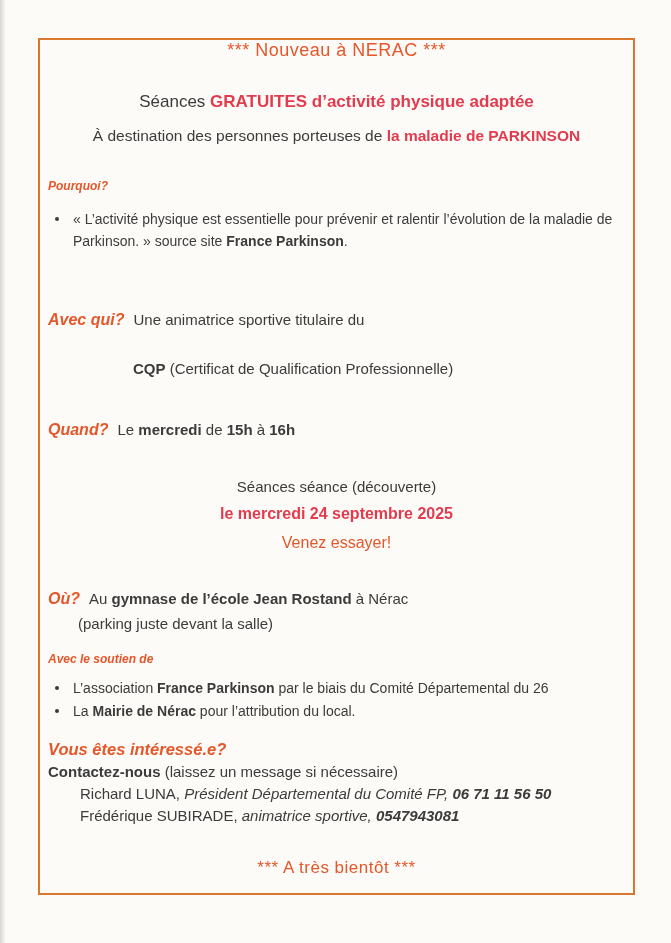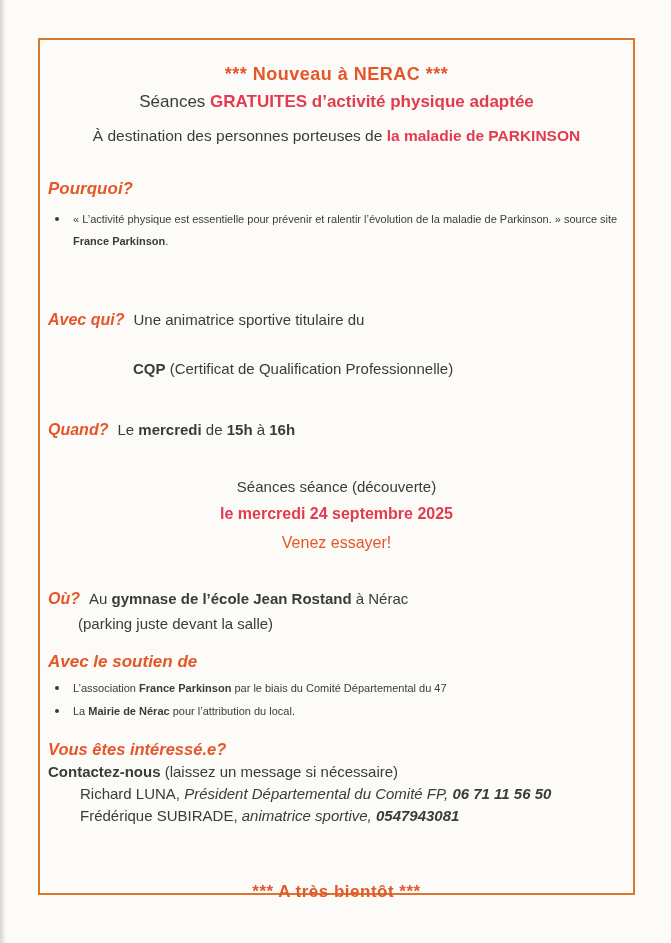--- a/index.html
+++ b/index.html
@@ -31,50 +31,49 @@
   .frame {
     position: absolute;
     left: 38px; top: 38px;
     width: 597px; height: 857px;
     border: 2px solid var(--border);
   }
   .abs { position: absolute; }
   .centered { left: 40px; width: 593px; text-align: center; }
   .banner {
     color: var(--orange);
-    font-weight: 700;
+    font-weight: 400;
     font-size: 18px;
     letter-spacing: .5px;
-    margin-top: 24px;
   }
   .footer-banner { font-size: 17px; }
   .subtitle { font-size: 17px; }
   .audience { font-size: 15.5px; }
   .h {
     color: var(--orange);
     font-weight: 700;
     font-style: italic;
-    font-size: 17px;
+    font-size: 12px;
   }
   .h-inline {
     color: var(--orange);
     font-weight: 700;
     font-style: italic;
     font-size: 16px;
     margin-right: 9px;
   }
   .bullet { display: flex; gap: 14px; left: 55px; }
   .dot {
     flex: 0 0 auto;
     width: 4px; height: 4px;
     border-radius: 50%;
     background: var(--text);
     margin-top: 9px;
   }
-  .btext { width: 552px; font-size: 11px; line-height: 22px; }
+  .btext { width: 552px; font-size: 14px; line-height: 22px; }
   .body-line { font-size: 15px; }
   .date-line { color: var(--red); font-weight: 700; font-size: 16px; }
   .try-line { color: var(--orange); font-weight: 400; font-size: 16px; }
   .b  { font-weight: 700; }
   .i  { font-style: italic; }
   .bi { font-weight: 700; font-style: italic; }
   .red { color: var(--red); font-weight: 700; }
 </style>
 </head>
 <body>
@@ -117,21 +116,21 @@
   <div class="abs body-line" style="left:48px; top:590px">
     <span class="h-inline">Où?</span><span><span>Au </span><span class="b">gymnase de l’école Jean Rostand</span><span> à Nérac</span></span>
   </div>
 
   <div class="abs body-line" style="left:78px; top:615px">(parking juste devant la salle)</div>
 
   <div class="abs h" style="left:48px; top:652px">Avec le soutien de</div>
 
   <div class="abs bullet" style="top:677px">
     <span class="dot"></span>
-    <div class="btext"><span>L’association </span><span class="b">France Parkinson</span><span> par le biais du Comité Départemental du 47</span></div>
+    <div class="btext"><span>L’association </span><span class="b">France Parkinson</span><span> par le biais du Comité Départemental du 26</span></div>
   </div>
 
   <div class="abs bullet" style="top:700px">
     <span class="dot"></span>
     <div class="btext"><span>La </span><span class="b">Mairie de Nérac</span><span> pour l’attribution du local.</span></div>
   </div>
 
   <div class="abs h" style="left:48px; top:740px; font-size:16.5px">Vous êtes intéressé.e?</div>
 
   <div class="abs body-line" style="left:48px; top:763px"><span class="b">Contactez-nous</span><span> (laissez un message si nécessaire)</span></div>

